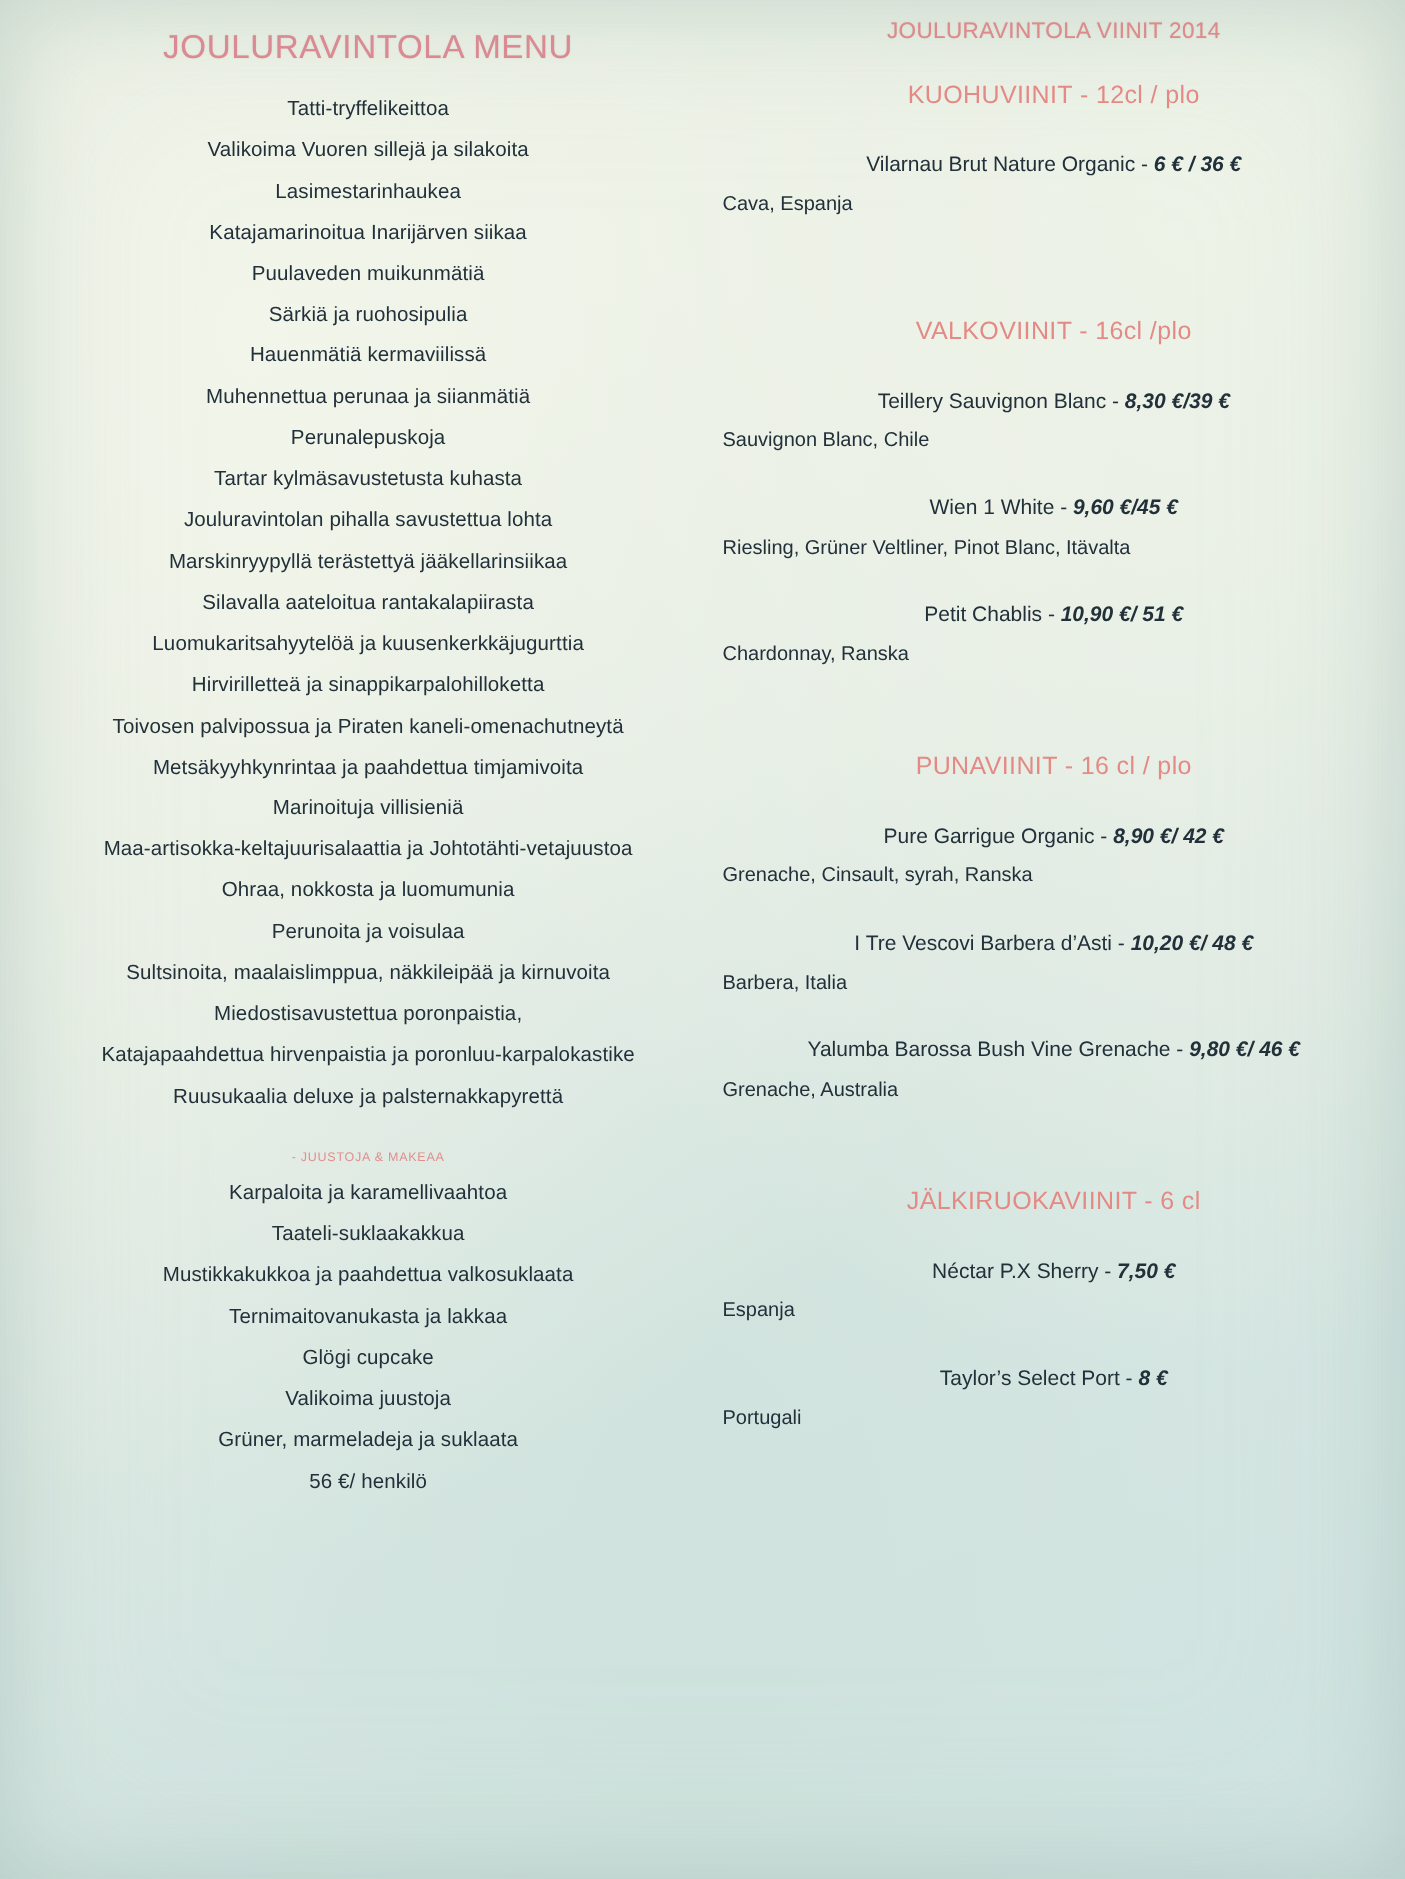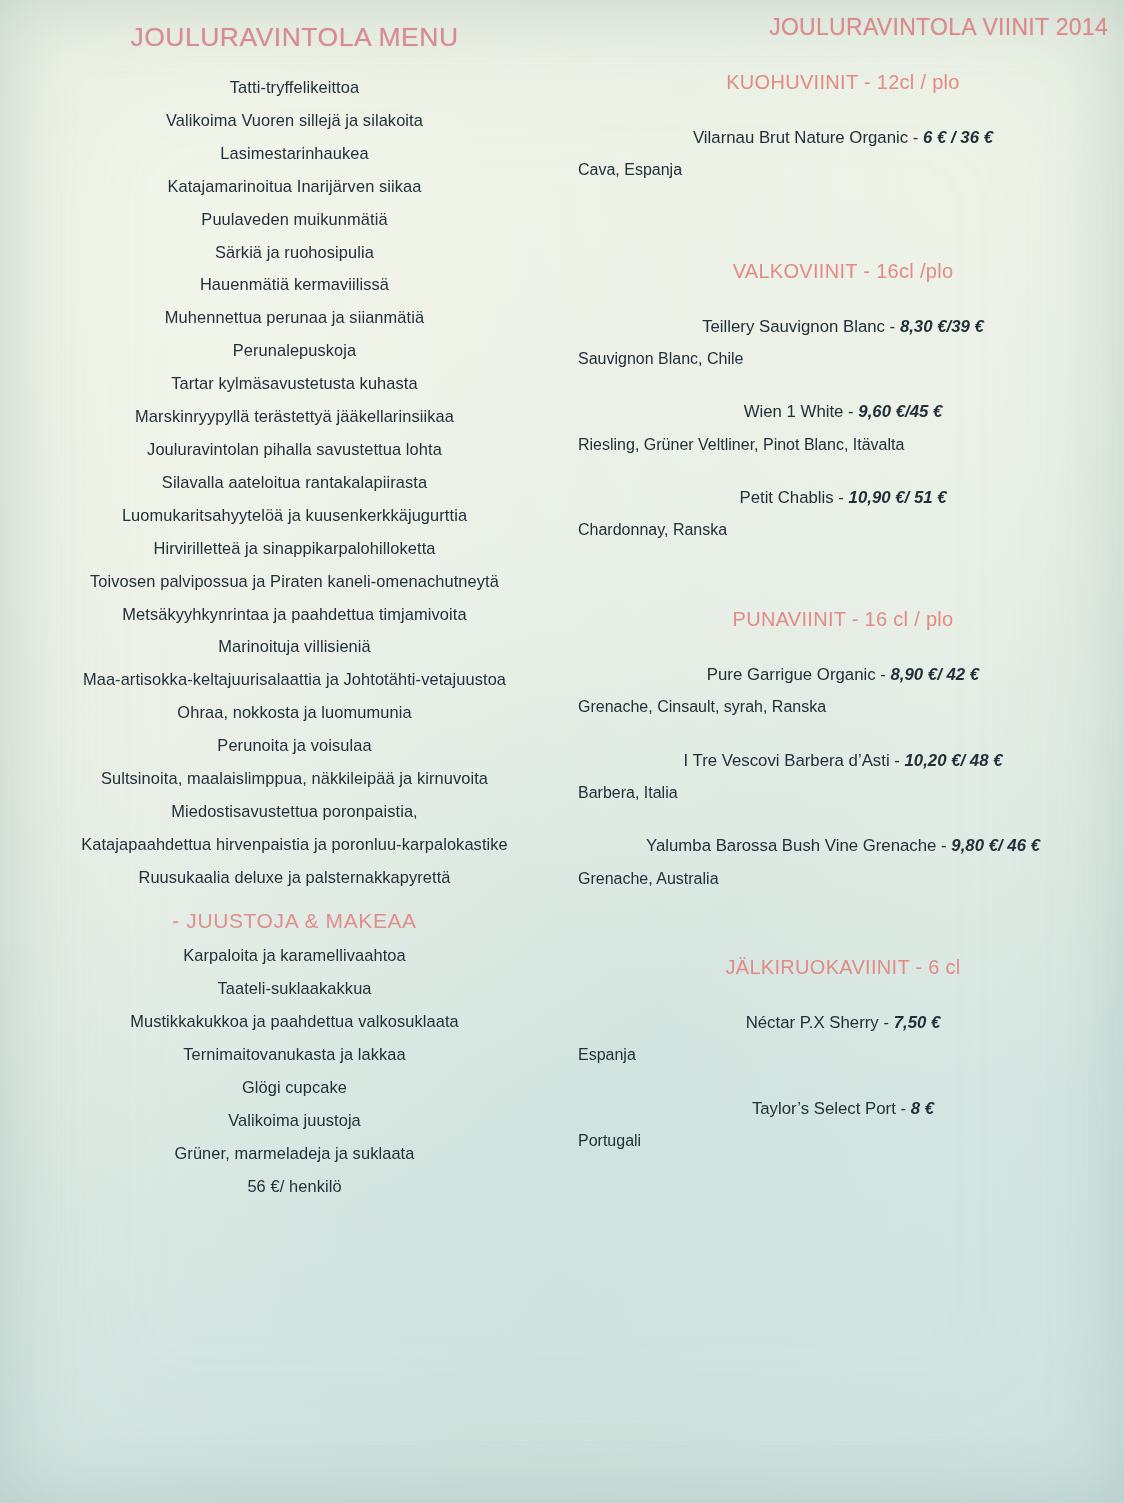--- a/index.html
+++ b/index.html
@@ -51,41 +51,41 @@
     color: #d98a93;
     font-size: 26.5px;
     letter-spacing: 0.5px;
     text-align: center;
     margin: 0 0 26px 0;
     font-weight: normal;
     text-shadow: 0 0 1px rgba(190,110,120,0.35);
   }
   .wine-title {
     color: #dd8a8a;
-    font-size: 23px;
+    font-size: 18px;
     letter-spacing: 0.3px;
-    text-align: right;
+    text-align: center;
     margin: 0 0 30px 0;
     font-weight: normal;
     text-shadow: 0 0 1px rgba(190,110,120,0.35);
   }
   .dish {
     text-align: center;
     color: #22303a;
     font-size: 16.4px;
     line-height: 1.0;
     margin: 0 0 16.5px 0;
     letter-spacing: 0.1px;
   }
   .section-label {
     text-align: center;
     color: #e08e8e;
-    font-size: 21px;
+    font-size: 10px;
     letter-spacing: 0.6px;
-    margin: 24px 0 14px 0;
+    margin: 36px 0 14px 0;
   }
   
   .wine-section-head {
     text-align: center;
     color: #e48a85;
     font-size: 20px;
     letter-spacing: 0.3px;
     margin: 0 0 34px 0;
   }
   .wine-block {
@@ -123,22 +123,22 @@
       <p class="dish">Tatti-tryffelikeittoa</p>
       <p class="dish">Valikoima Vuoren sillejä ja silakoita</p>
       <p class="dish">Lasimestarinhaukea</p>
       <p class="dish">Katajamarinoitua Inarijärven siikaa</p>
       <p class="dish">Puulaveden muikunmätiä</p>
       <p class="dish">Särkiä ja ruohosipulia</p>
       <p class="dish">Hauenmätiä kermaviilissä</p>
       <p class="dish">Muhennettua perunaa ja siianmätiä</p>
       <p class="dish">Perunalepuskoja</p>
       <p class="dish">Tartar kylmäsavustetusta kuhasta</p>
+      <p class="dish">Jouluravintolan pihalla savustettua lohta</p>
       <p class="dish">Marskinryypyllä terästettyä jääkellarinsiikaa</p>
-      <p class="dish">Jouluravintolan pihalla savustettua lohta</p>
       <p class="dish">Silavalla aateloitua rantakalapiirasta</p>
       <p class="dish">Luomukaritsahyytelöä ja kuusenkerkkäjugurttia</p>
       <p class="dish">Hirvirilletteä ja sinappikarpalohilloketta</p>
       <p class="dish">Toivosen palvipossua ja Piraten kaneli-omenachutneytä</p>
       <p class="dish">Metsäkyyhkynrintaa ja paahdettua timjamivoita</p>
       <p class="dish">Marinoituja villisieniä</p>
       <p class="dish">Maa-artisokka-keltajuurisalaattia ja Johtotähti-vetajuustoa</p>
       <p class="dish">Ohraa, nokkosta ja luomumunia</p>
       <p class="dish">Perunoita ja voisulaa</p>
       <p class="dish">Sultsinoita, maalaislimppua, näkkileipää ja kirnuvoita</p>

